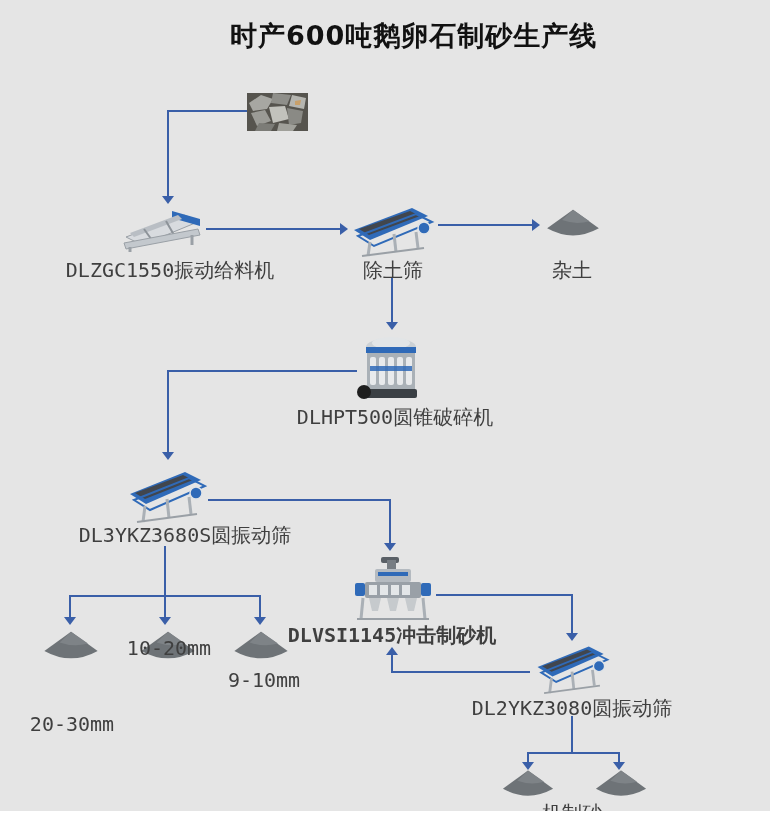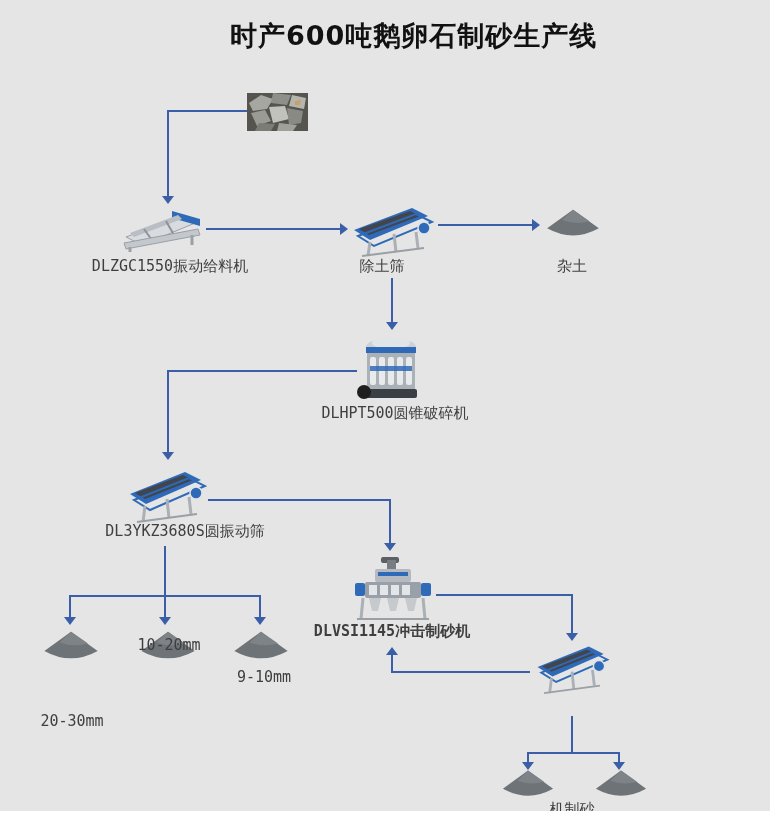--- a/index.html
+++ b/index.html
@@ -2,21 +2,21 @@
 <html style="--arrow: #3a5fa8; --cone: #6e7377; --cone-hl: #7e8387; --machine-blue: #2f6ab8; --label: #3f3f3f;"><head>
 <meta charset="utf-8">
 <style>
   html,body{margin:0;padding:0;background:#fff;}
   #stage{position:relative;width:770px;height:811px;background:#e5e5e5;overflow:hidden;
          font-family:"DejaVu Sans","Liberation Sans",sans-serif;}
   .title{position:absolute;left:230px;top:18px;font-size:27px;font-weight:bold;color:#111;
          letter-spacing:1px;white-space:nowrap;font-family:"DejaVu Sans",sans-serif;}
   .node-label{position:absolute;transform:translateX(-50%);white-space:nowrap;
         font-family:"DejaVu Sans Mono","DejaVu Sans",monospace,sans-serif;
-        font-size:15px;color:var(--label,#3f3f3f);text-align:right;}
+        font-size:20px;color:var(--label,#3f3f3f);text-align:right;}
   .hline{position:absolute;height:2px;background:var(--arrow,#3a5fa8);}
   .vline{position:absolute;width:2px;background:var(--arrow,#3a5fa8);}
   .arr-d{position:absolute;width:0;height:0;border-left:6px solid transparent;
          border-right:6px solid transparent;border-top:8px solid var(--arrow,#3a5fa8);}
   .arr-u{position:absolute;width:0;height:0;border-left:6px solid transparent;
          border-right:6px solid transparent;border-bottom:8px solid var(--arrow,#3a5fa8);}
   .arr-r{position:absolute;width:0;height:0;border-top:6px solid transparent;
          border-bottom:6px solid transparent;border-left:8px solid var(--arrow,#3a5fa8);}
   .img{position:absolute;}
   .img svg{display:block;width:100%;height:100%;}
@@ -212,23 +212,24 @@
     </svg>
   </div>
   <div class="img" style="left:593px;top:769px;width:56px;height:32px;">
     <svg viewBox="0 0 100 60">
       <path d="M50,3 L97,37 Q50,63 3,37 Z" fill="var(--cone,#6e7377)"></path>
       <path d="M50,3 L80,24 Q55,31 30,22 Z" fill="var(--cone-hl,#7e8387)"></path>
     </svg>
   </div>
 
   <div class="node-label" style="left:170px;top:257px;">DLZGC1550振动给料机</div>
-  <div class="node-label" style="left:382px;top:257px;">除土筛</div>
+  <div class="node-label" style="left:393px;top:257px;">除土筛</div>
   <div class="node-label" style="left:572px;top:257px;">杂土</div>
   <div class="node-label" style="left:395px;top:404px;">DLHPT500圆锥破碎机</div>
   <div class="node-label" style="left:165px;top:522px;margin-left:20px;">DL3YKZ3680S圆振动筛</div>
   <div class="node-label" style="left:72px;top:668px;margin-top:44px;">20-30mm</div>
   <div class="node-label" style="left:169px;top:636px;">10-20mm</div>
   <div class="node-label" style="left:264px;top:668px;">9-10mm</div>
   <div class="node-label" style="left:392px;top:622px;font-weight:bold;">DLVSI1145冲击制砂机</div>
+  <div class="node-label" style="left:572px;top:695px;">DL2YKZ3080圆振动筛</div>
   <div class="node-label" style="left:572px;top:800px;">机制砂</div>
 
 </div>
 
 </body></html>

